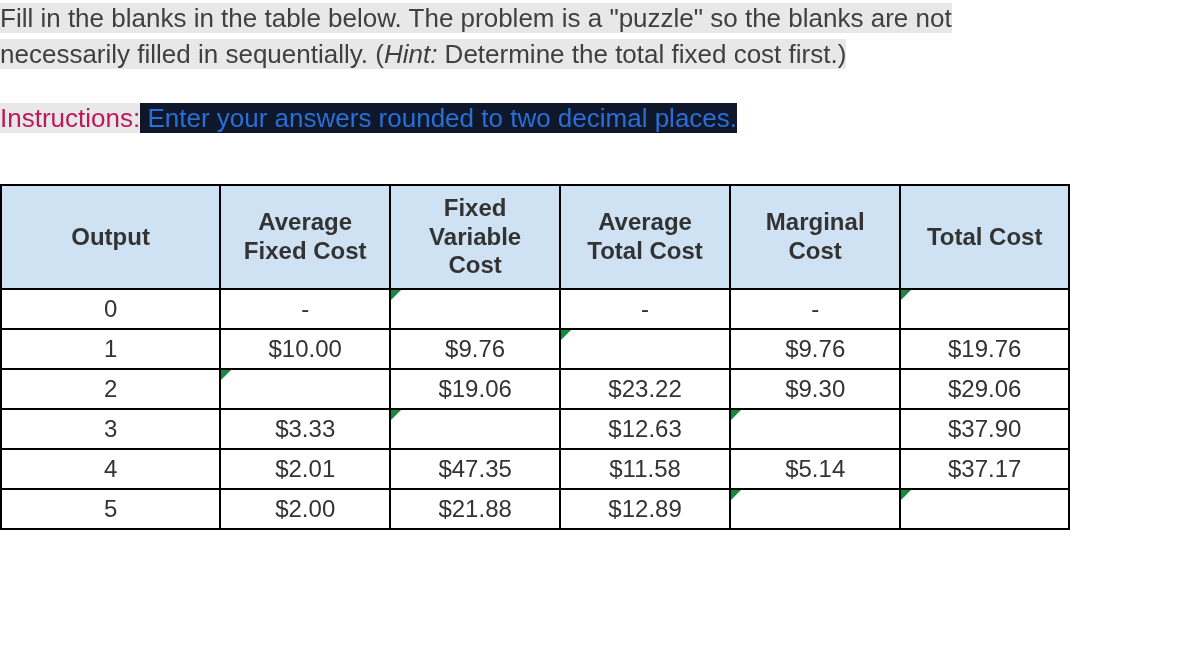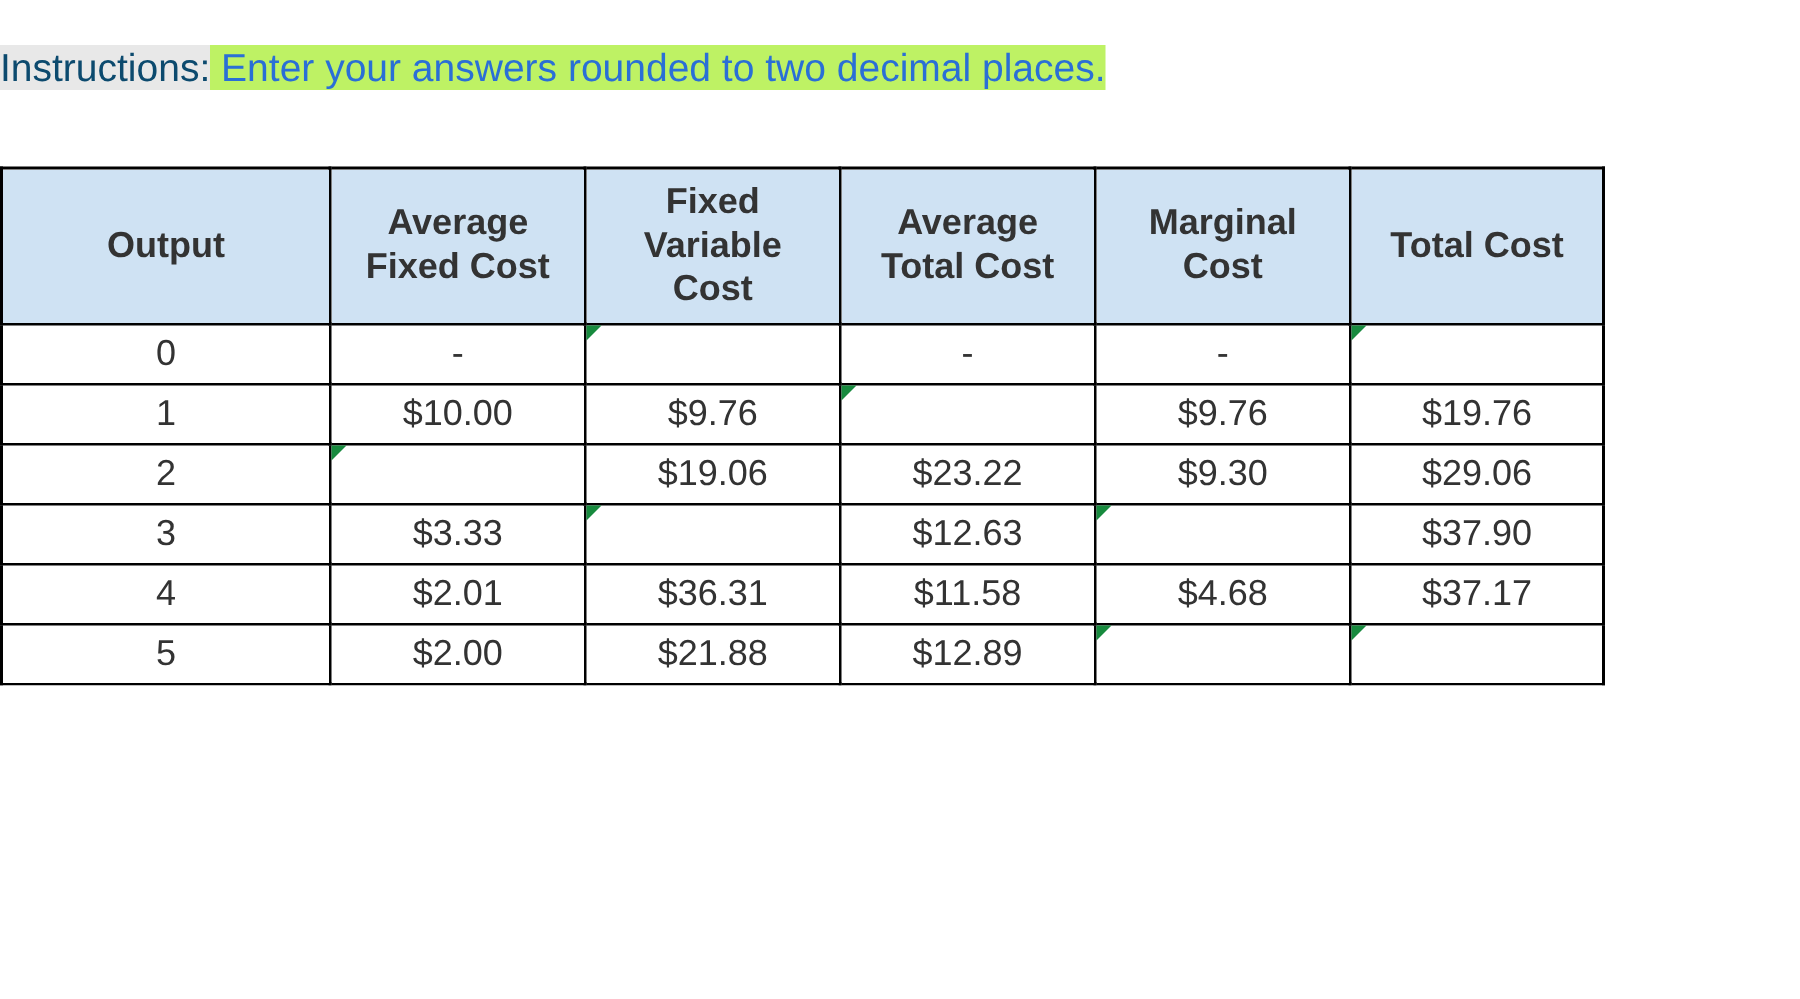--- a/index.html
+++ b/index.html
@@ -23,27 +23,27 @@
   }
   .highlight-grey {
     background: #e8e8e8;
   }
   .hint-italic { font-style: italic; }
   .instructions-row {
     margin: 30px 0 50px 0;
   }
   .instructions-label {
     font-size: 26px;
-    color: #0c4a6e;
+    color: #be185d;
     background: #e8e8e8;
   }
   .instructions-text {
     font-size: 26px;
     color: #2a6fd6;
-    background: #bef264;
+    background: #0f172a;
   }
   table.cost-table {
     border-collapse: collapse;
     width: 1070px;
     margin-top: 10px;
   }
   table.cost-table th, table.cost-table td {
     border: 2px solid #000;
     text-align: center;
     font-size: 24px;
@@ -76,20 +76,24 @@
     border-color: #178a3e transparent transparent transparent;
   }
   .col-output { width: 228px; }
   .col-other { width: 174px; }
 </style>
 </head>
 <body>
 
 <div class="container">
 
+  <div>
+    <span class="problem-text highlight-grey">Fill in the blanks in the table below. The problem is a "puzzle" so the blanks are not</span><br>
+    <span class="problem-text highlight-grey">necessarily filled in sequentially. (</span><span class="problem-text highlight-grey hint-italic">Hint:</span><span class="problem-text highlight-grey"> Determine the total fixed cost first.)</span>
+  </div>
 
   <div class="instructions-row">
     <span class="instructions-label">Instructions:</span><span class="instructions-text"> Enter your answers rounded to two decimal places.</span>
   </div>
 
   <table class="cost-table">
     <thead>
       <tr>
         <th class="col-output">Output</th>
         <th class="col-other">Average Fixed Cost</th>
@@ -128,23 +132,23 @@
           <td>3</td>
           <td>$3.33</td>
           <td class="editable"></td>
           <td>$12.63</td>
           <td class="editable"></td>
           <td>$37.90</td>
         </tr>
         <tr>
           <td>4</td>
           <td>$2.01</td>
-          <td>$36.31</td>
+          <td>$47.35</td>
           <td>$11.58</td>
-          <td>$4.68</td>
+          <td>$5.14</td>
           <td>$37.17</td>
         </tr>
         <tr>
           <td>5</td>
           <td>$2.00</td>
           <td>$21.88</td>
           <td>$12.89</td>
           <td class="editable"></td>
           <td class="editable"></td>
         </tr>

